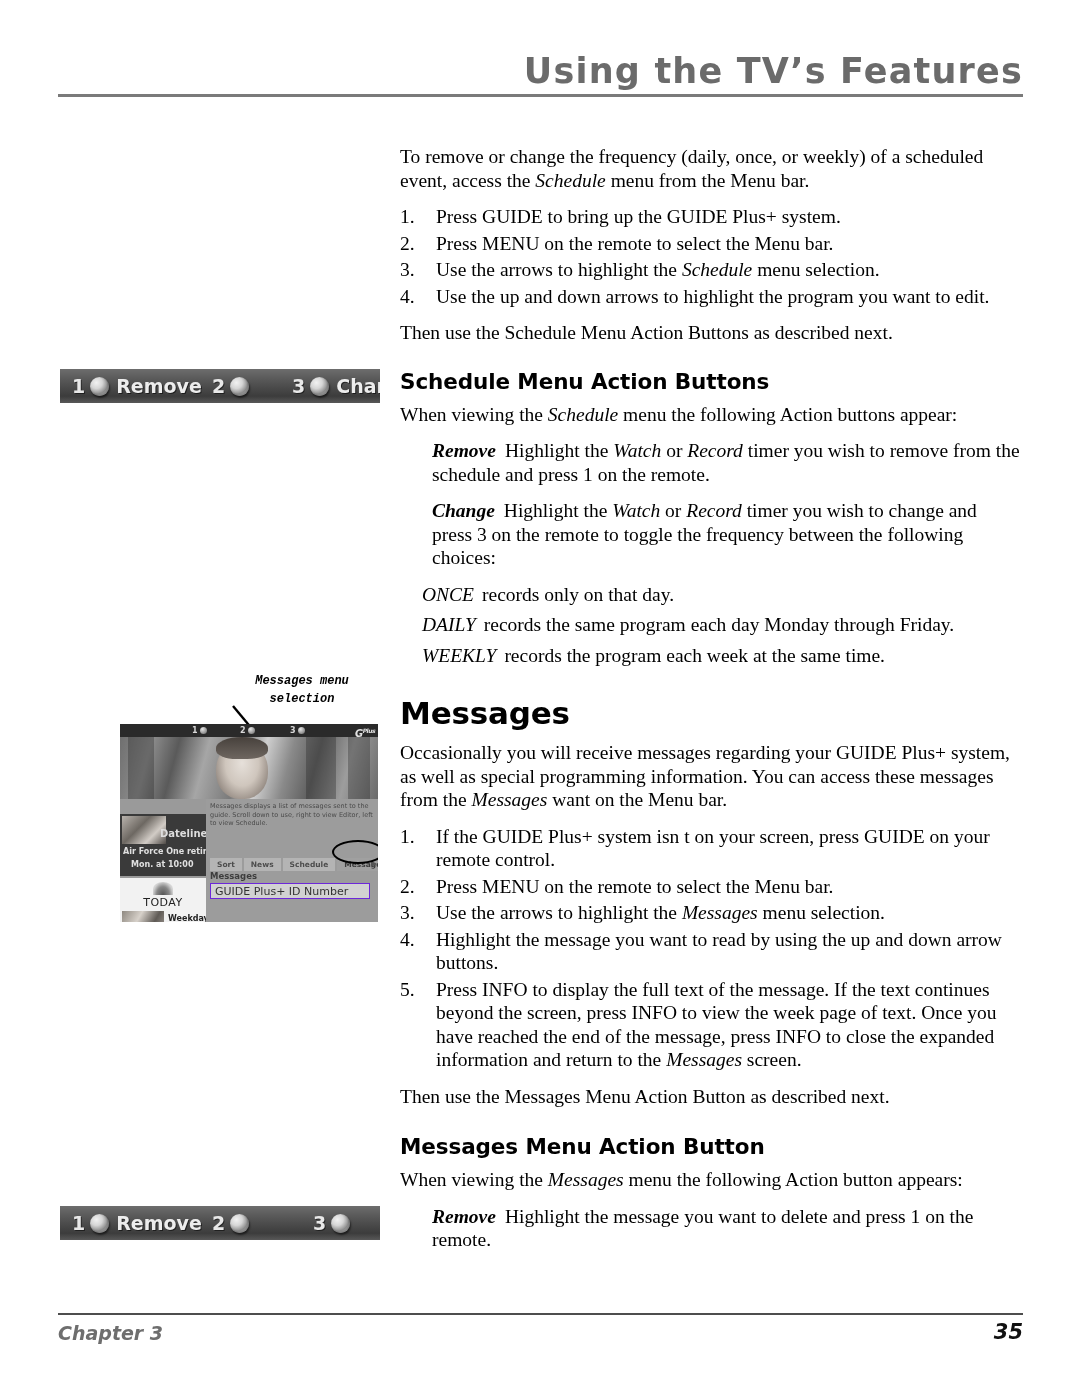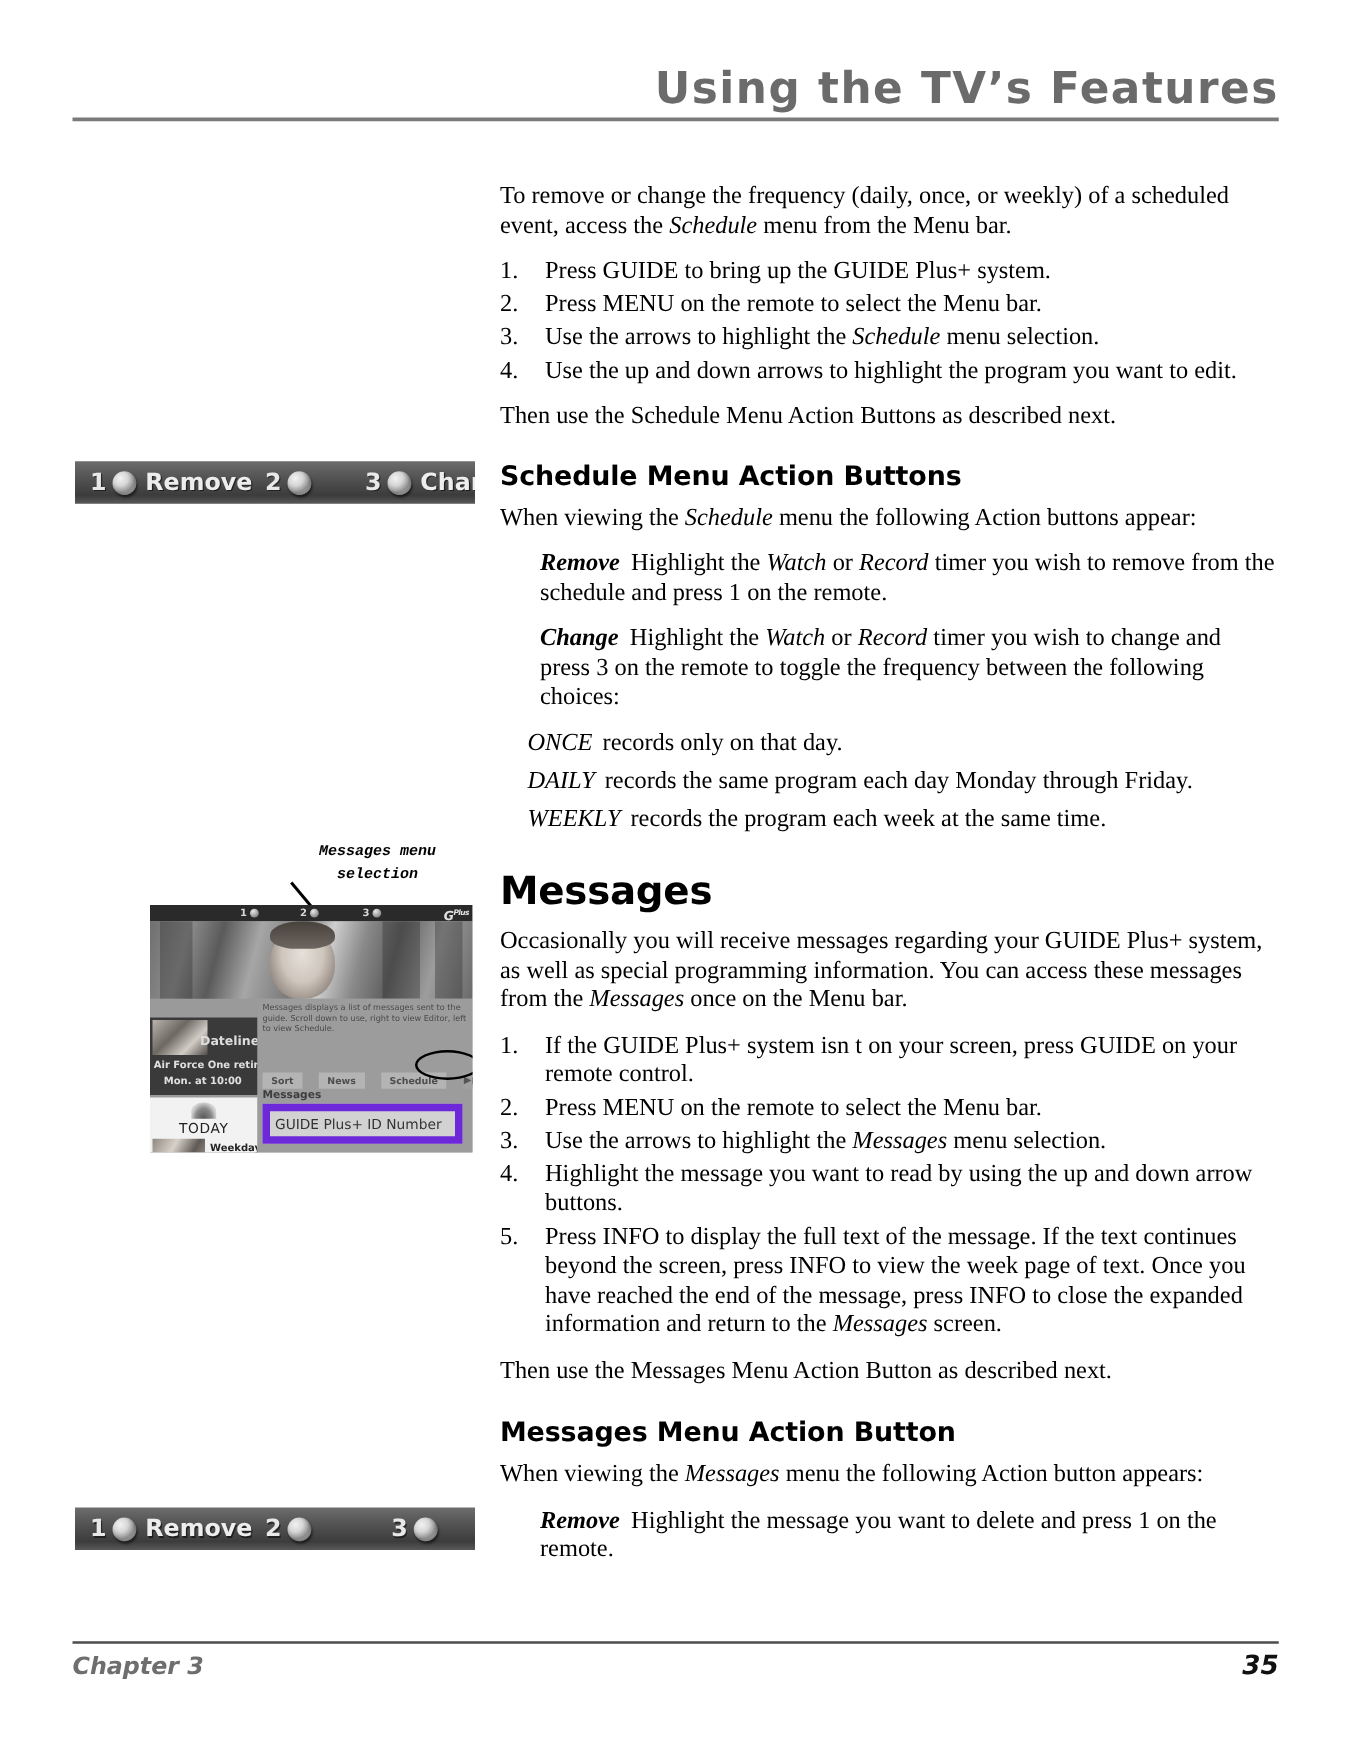--- a/index.html
+++ b/index.html
@@ -368,21 +368,21 @@
     font-size: 6.5px;
     line-height: 8.5px;
     color: #4a4a4a;
     filter: blur(0.35px);
   }
   .tv-menubar {
     position: absolute;
     left: 4px;
     top: 59px;
     display: flex;
-    gap: 13px;
+    gap: 2px;
   }
   .tv-menubar .mi {
     background: #b4b4b4;
     color: #4d4d4d;
     font-family: "DejaVu Sans", sans-serif;
     font-size: 7.5px;
     font-weight: bold;
     padding: 2px 7px;
     white-space: nowrap;
   }
@@ -405,23 +405,23 @@
     font-family: "DejaVu Sans", sans-serif;
     font-size: 8.5px;
     font-weight: bold;
     color: #3d3d3d;
   }
   .tv-idbox {
     position: absolute;
     left: 4px;
     top: 84px;
     width: 160px;
-    height: 32px;
+    height: 16px;
     background: #d2d2d2;
-    border: 6px solid #6d28d9;
+    border: 1px solid #6d28d9;
     display: flex;
     align-items: center;
     padding-left: 4px;
     box-sizing: border-box;
   }
   .tv-idbox span {
     font-family: "DejaVu Sans", sans-serif;
     font-size: 11px;
     color: #333;
     white-space: nowrap;
@@ -496,21 +496,21 @@
   <div class="indent-block"><span class="lead">Remove</span><span>Highlight the </span><span class="it">Watch</span><span> or </span><span class="it">Record</span><span> timer you wish to remove from the schedule and press 1 on the remote.</span></div>
 
   <div class="indent-block"><span class="lead">Change</span><span>Highlight the </span><span class="it">Watch</span><span> or </span><span class="it">Record</span><span> timer you wish to change and press 3 on the remote to toggle the frequency between the following choices:</span></div>
 
   <div class="choice-line"><span class="kw">ONCE</span><span>records only on that day.</span></div>
   <div class="choice-line"><span class="kw">DAILY</span><span>records the same program each day Monday through Friday.</span></div>
   <div class="choice-line"><span class="kw">WEEKLY</span><span>records the program each week at the same time.</span></div>
 
   <h1 class="major" style="margin-top:28px;">Messages</h1>
 
-  <p class="body"><span>Occasionally you will receive messages regarding your GUIDE Plus+ system, as well as special programming information.  You can access these messages from the </span><span class="it">Messages</span><span> once on the Menu bar.</span></p>
+  <p class="body"><span>Occasionally you will receive messages regarding your GUIDE Plus+ system, as well as special programming information.  You can access these messages from the </span><span class="it">Messages</span><span> want on the Menu bar.</span></p>
 
 
   <ol class="steps">
     <li><span class="num">1.</span><span>If the GUIDE Plus+ system isn t on your screen, press GUIDE on your remote control.</span></li>
     <li><span class="num">2.</span><span>Press MENU on the remote to select the Menu bar.</span></li>
     <li><span class="num">3.</span><span>Use the arrows to highlight the </span><span class="it">Messages</span><span> menu selection.</span></li>
     <li><span class="num">4.</span><span>Highlight the message you want to read by using the up and down arrow buttons.</span></li>
     <li><span class="num">5.</span><span>Press INFO to display the full text of the message. If the text continues beyond the screen, press INFO to view the week page of text. Once you have reached the end of the message, press INFO to close the expanded information and return to the </span><span class="it">Messages</span><span> screen.</span></li>
   </ol>
 

